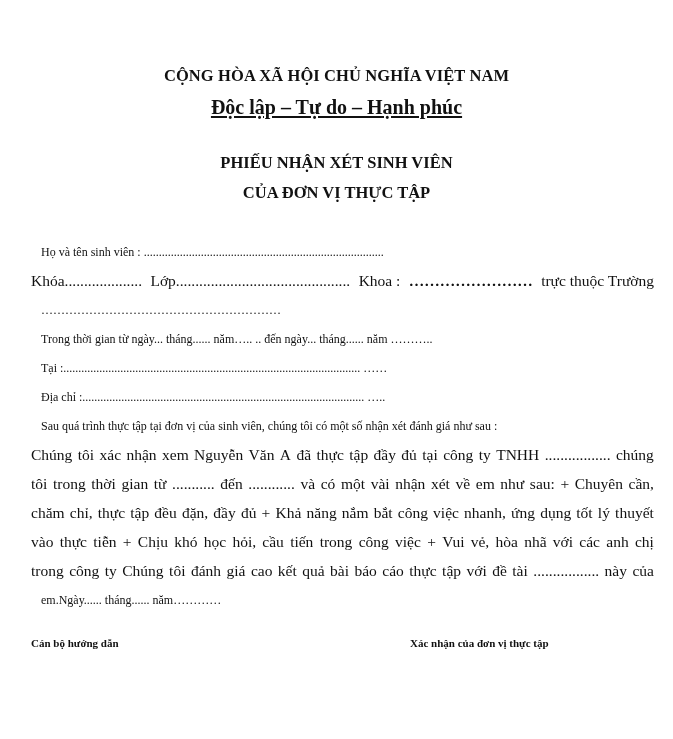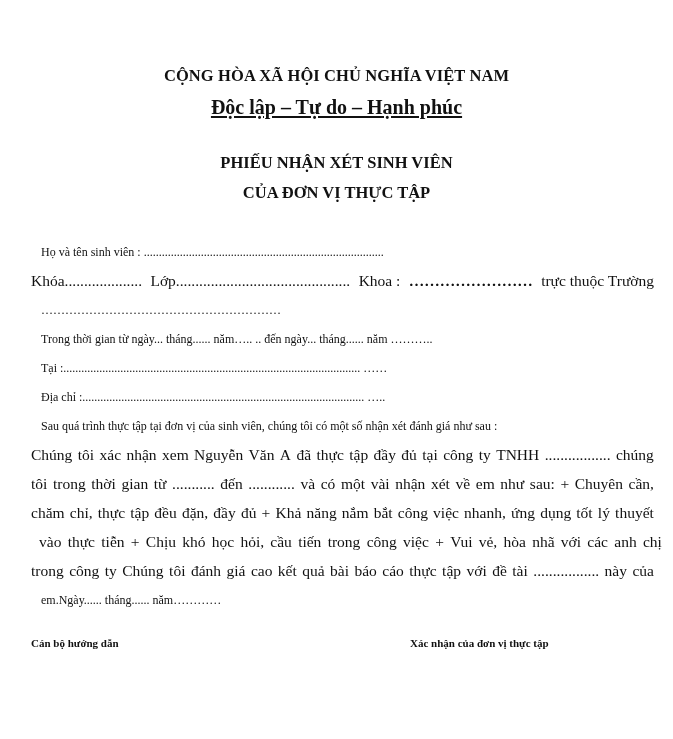--- a/index.html
+++ b/index.html
@@ -175,21 +175,21 @@
         <span>bắt</span>
         <span>công</span>
         <span>việc</span>
         <span>nhanh,</span>
         <span>ứng</span>
         <span>dụng</span>
         <span>tốt</span>
         <span>lý</span>
         <span>thuyết</span>
       </div>
-      <div class="justify" style="top: 532px; margin-left: 8px;">
+      <div class="justify" style="top: 532px;">
         <span>vào</span>
         <span>thực</span>
         <span>tiễn</span>
         <span>+</span>
         <span>Chịu</span>
         <span>khó</span>
         <span>học</span>
         <span>hỏi,</span>
         <span>cầu</span>
         <span>tiến</span>

